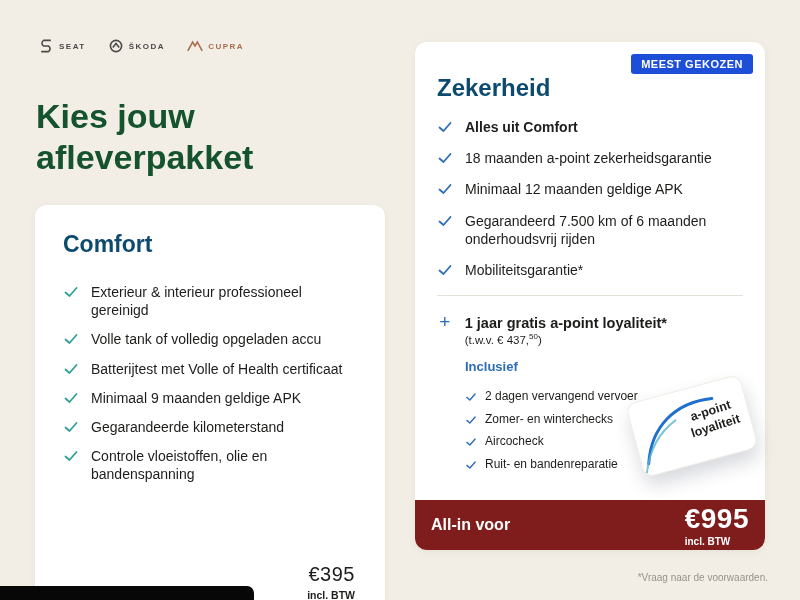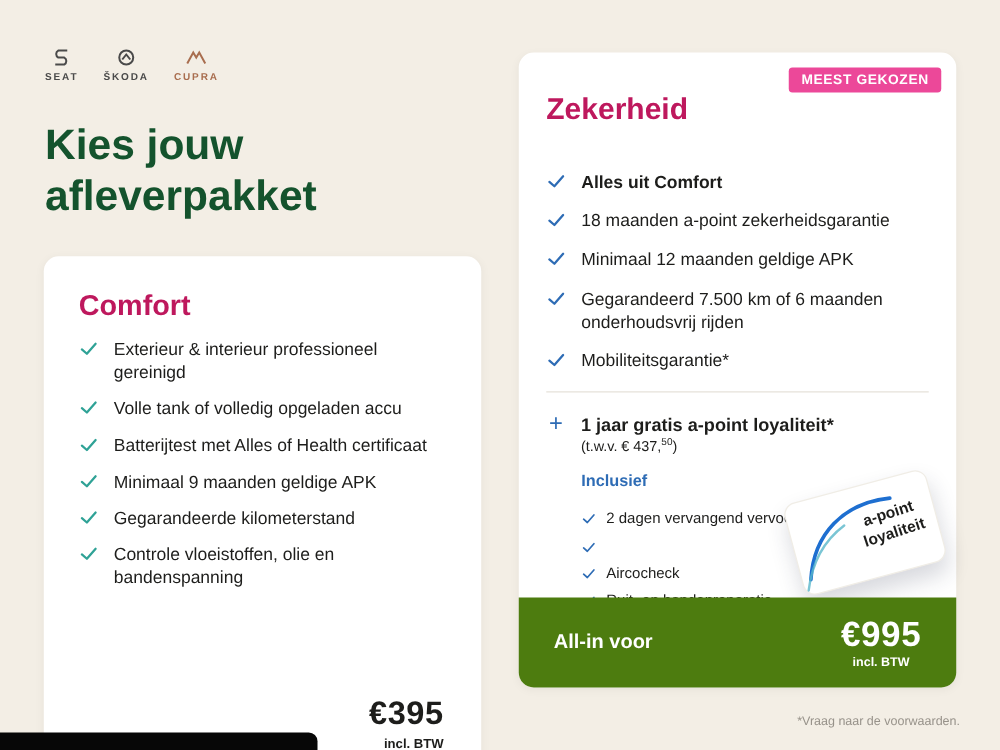--- a/index.html
+++ b/index.html
@@ -5,59 +5,59 @@
   *{margin:0;padding:0;box-sizing:border-box}
   html,body{width:800px;height:600px}
   body{
     position:relative;overflow:hidden;
     background:#f3eee5;color:#1d1d1b;
     font-family:"Liberation Sans",sans-serif;
   }
 
   
   .logos{position:absolute;left:36px;top:38px;display:flex;gap:20px;align-items:flex-end}
-  .logo{display:flex;flex-direction:column;align-items:center;gap:3px}
+  .logo{display:flex;flex-direction:row;align-items:center;gap:3px}
   .lg-icon{width:20px;height:16px}
   .lg-icon path,.lg-icon circle{fill:none;stroke:#4a4a4a;stroke-width:2}
   .lg-icon.cupra path{stroke:#a96e4f}
   .lg-label{font-size:8px;font-weight:bold;letter-spacing:1.5px;color:#4a4a4a}
   .logo.cupra .lg-label{color:#a96e4f}
 
   
   .heading{position:absolute;left:36px;top:96px;font-size:34px;font-weight:600;line-height:1.2;color:#14532d}
 
   
   .card{position:absolute;background:#fff;border-radius:12px;box-shadow:0 2px 8px rgba(0,0,0,.05)}
   .card.comfort{left:35px;top:205px;width:350px;height:416px;padding:26px 28px}
   .card.zekerheid{left:415px;top:42px;width:350px;height:508px;padding:24px 22px 0 22px}
 
-  .card-title{font-size:23px;font-weight:700;color:#be185d}
+  .card-title{font-size:23px;font-weight:700;color:#0c4a6e}
   .zekerheid .card-title{font-size:24px;margin-top:8px}
 
   
-  .badge{position:absolute;top:12px;right:12px;background:#ec4899;color:#fff;
+  .badge{position:absolute;top:12px;right:12px;background:#1d4ed8;color:#fff;
     font-size:11px;font-weight:bold;letter-spacing:.5px;padding:4px 10px;border-radius:3px}
 
   
   ul{list-style:none}
-  .list{margin-top:12px}
-  .zekerheid .list{margin-top:34px}
+  .list{margin-top:25px}
+  .zekerheid .list{margin-top:16px}
   .item{display:flex;gap:12px;margin-bottom:11px;font-size:14px;line-height:1.3}
   .zekerheid .item{margin-bottom:13px}
   .item.bold .txt{font-weight:bold}
   .check{flex:0 0 16px;width:16px;height:16px;margin-top:1px}
   .check svg{width:100%;height:100%}
   .check svg path{fill:none;stroke:currentColor;stroke-width:1.8;stroke-linecap:round;stroke-linejoin:round}
   .check.teal{color:#2fa296}
   .check.blue{color:#2e6cb5}
   .check.sm{flex:0 0 12px;width:12px;height:12px;margin-top:2px}
 
   
   .comfort-price{position:absolute;right:30px;bottom:20px;text-align:right}
-  .big-price{font-size:26px;font-weight:700;letter-spacing:.5px}
+  .big-price{font-size:20px;font-weight:400;letter-spacing:.5px}
   .price-note{font-size:10.5px;margin-top:3px;font-weight:bold}
 
   
   .divider{border:none;border-top:1px solid #e6e2da;margin:16px 0 16px 0}
   .loyalty-row{display:flex;gap:12px;align-items:baseline}
   .plus{color:#2e6cb5;font-size:19px;font-weight:400;width:16px;text-align:center;line-height:1}
   .loyalty-label{font-size:14.5px;font-weight:bold}
   .loyalty-value{font-size:11.5px;font-weight:normal;white-space:nowrap}
   .twv-sup{font-size:8px;vertical-align:super}
   .inclusief{margin:12px 0 0 28px}
@@ -67,25 +67,25 @@
   
   .loyalty-card{position:absolute;right:14px;top:346px;width:118px;height:76px;background:#fff;
     border-radius:10px;border:1px solid #f0ede6;box-shadow:0 10px 18px rgba(40,45,70,.18);
     transform:rotate(-15deg)}
   .loyalty-card svg{position:absolute;left:0;top:0;width:100%;height:100%}
   .loyalty-card svg path{fill:none;stroke-linecap:round}
   .lc-text{position:absolute;right:10px;top:20px;text-align:center;font-size:12.5px;font-weight:bold;
     line-height:1.25;color:#1d1d1b;transform:rotate(-3deg)}
 
   
-  .price-bar{position:absolute;left:0;right:0;bottom:0;height:72px;background:#4d7c0f;
+  .price-bar{position:absolute;left:0;right:0;bottom:0;height:50px;background:#7f1d1d;
     border-radius:0 0 12px 12px;display:flex;align-items:center;justify-content:space-between;
-    padding:0 28px;color:#fff}
+    padding:0 16px;color:#fff}
   .bar-label{font-size:16px;font-weight:bold}
-  .bar-price{text-align:center}
+  .bar-price{text-align:left}
   .bar-price .big-price{font-size:28px;font-weight:700;color:#fff}
   .bar-price .price-note{color:#fff;font-size:10px;margin-top:1px}
 
   
   .footnote{position:absolute;right:32px;top:572px;font-size:10px;color:#97928a}
   .bottom-bar{position:absolute;left:0;bottom:0;width:254px;height:14px;background:#070707;border-radius:0 7px 0 0}
 </style>
 </head>
 <body>
 
@@ -128,21 +128,21 @@
     <li class="item">
       <span class="check teal"><svg viewBox="0 0 16 16">
             <path d="M2.5 8.5L6.5 12L13.5 4"></path>
           </svg></span>
       <span class="txt">Volle tank of volledig opgeladen accu</span>
     </li>
     <li class="item">
       <span class="check teal"><svg viewBox="0 0 16 16">
             <path d="M2.5 8.5L6.5 12L13.5 4"></path>
           </svg></span>
-      <span class="txt">Batterijtest met Alles of Health certificaat</span>
+      <span class="txt">Batterijtest met Volle of Health certificaat</span>
     </li>
     <li class="item">
       <span class="check teal"><svg viewBox="0 0 16 16">
             <path d="M2.5 8.5L6.5 12L13.5 4"></path>
           </svg></span>
       <span class="txt">Minimaal 9 maanden geldige APK</span>
     </li>
     <li class="item">
       <span class="check teal"><svg viewBox="0 0 16 16">
             <path d="M2.5 8.5L6.5 12L13.5 4"></path>
@@ -214,20 +214,21 @@
       <li class="item">
         <span class="check blue sm"><svg viewBox="0 0 16 16">
               <path d="M2.5 8.5L6.5 12L13.5 4"></path>
             </svg></span>
         <span class="txt">2 dagen vervangend vervoer</span>
       </li>
       <li class="item">
         <span class="check blue sm"><svg viewBox="0 0 16 16">
               <path d="M2.5 8.5L6.5 12L13.5 4"></path>
             </svg></span>
+        <span class="txt">Zomer- en winterchecks</span>
       </li>
       <li class="item">
         <span class="check blue sm"><svg viewBox="0 0 16 16">
               <path d="M2.5 8.5L6.5 12L13.5 4"></path>
             </svg></span>
         <span class="txt">Aircocheck</span>
       </li>
       <li class="item">
         <span class="check blue sm"><svg viewBox="0 0 16 16">
               <path d="M2.5 8.5L6.5 12L13.5 4"></path>

